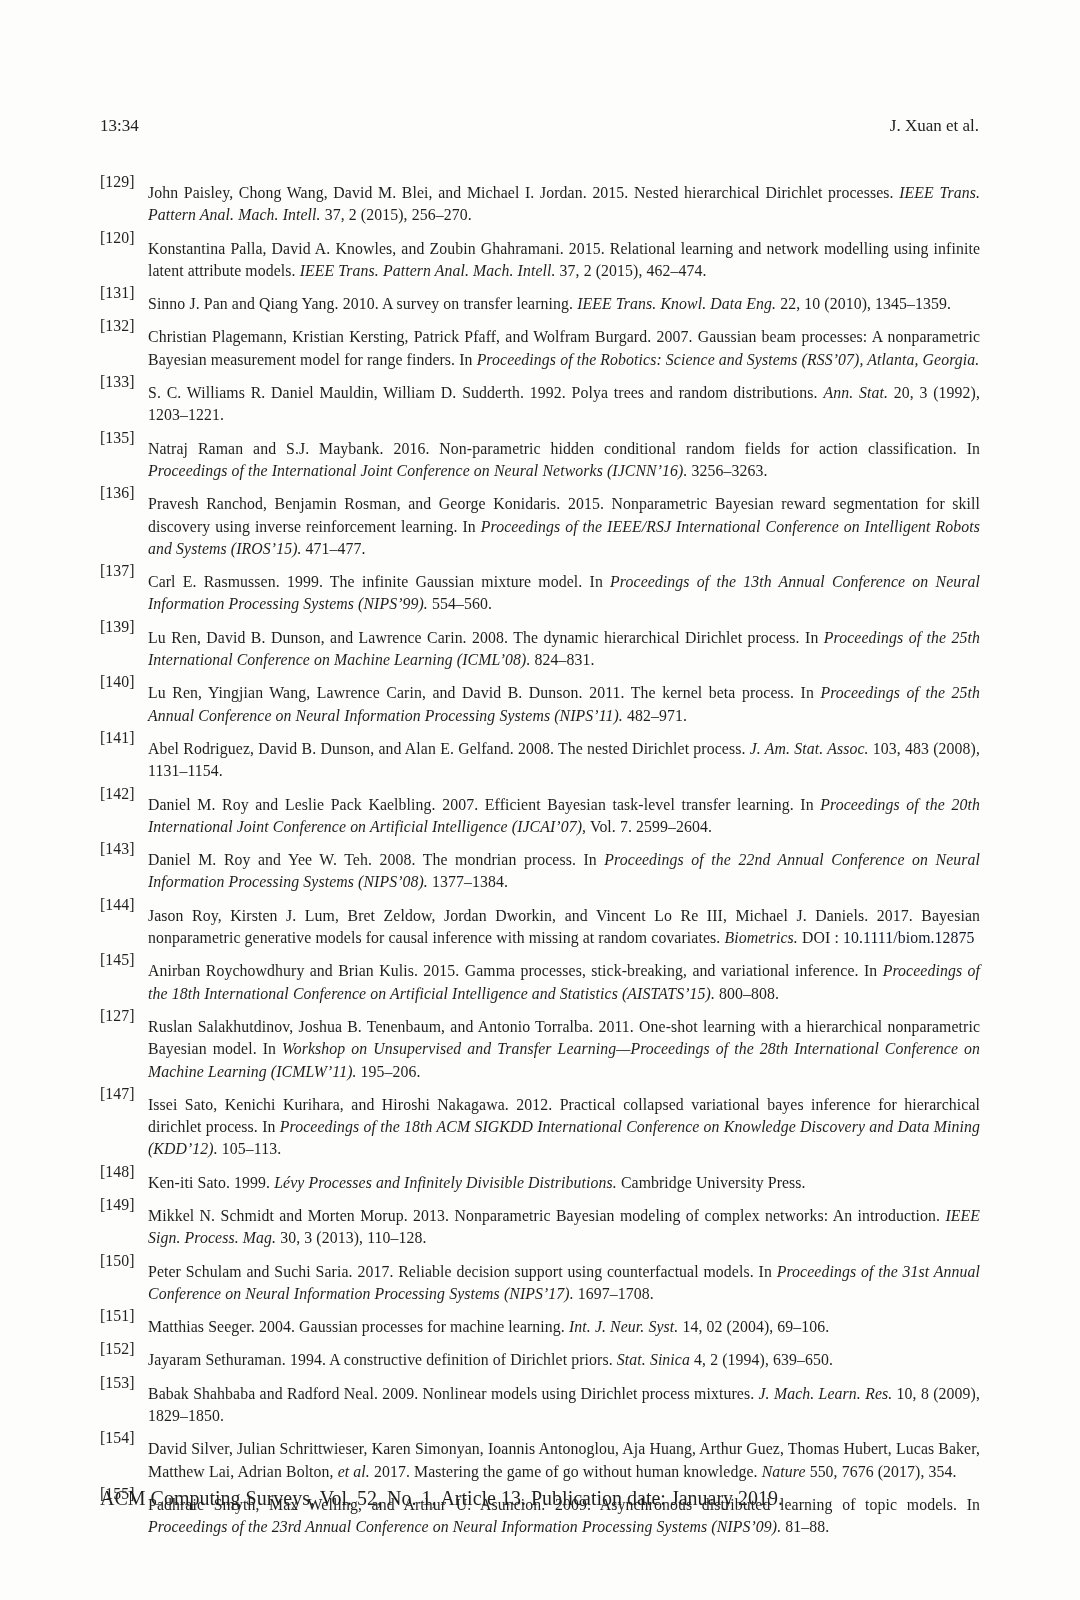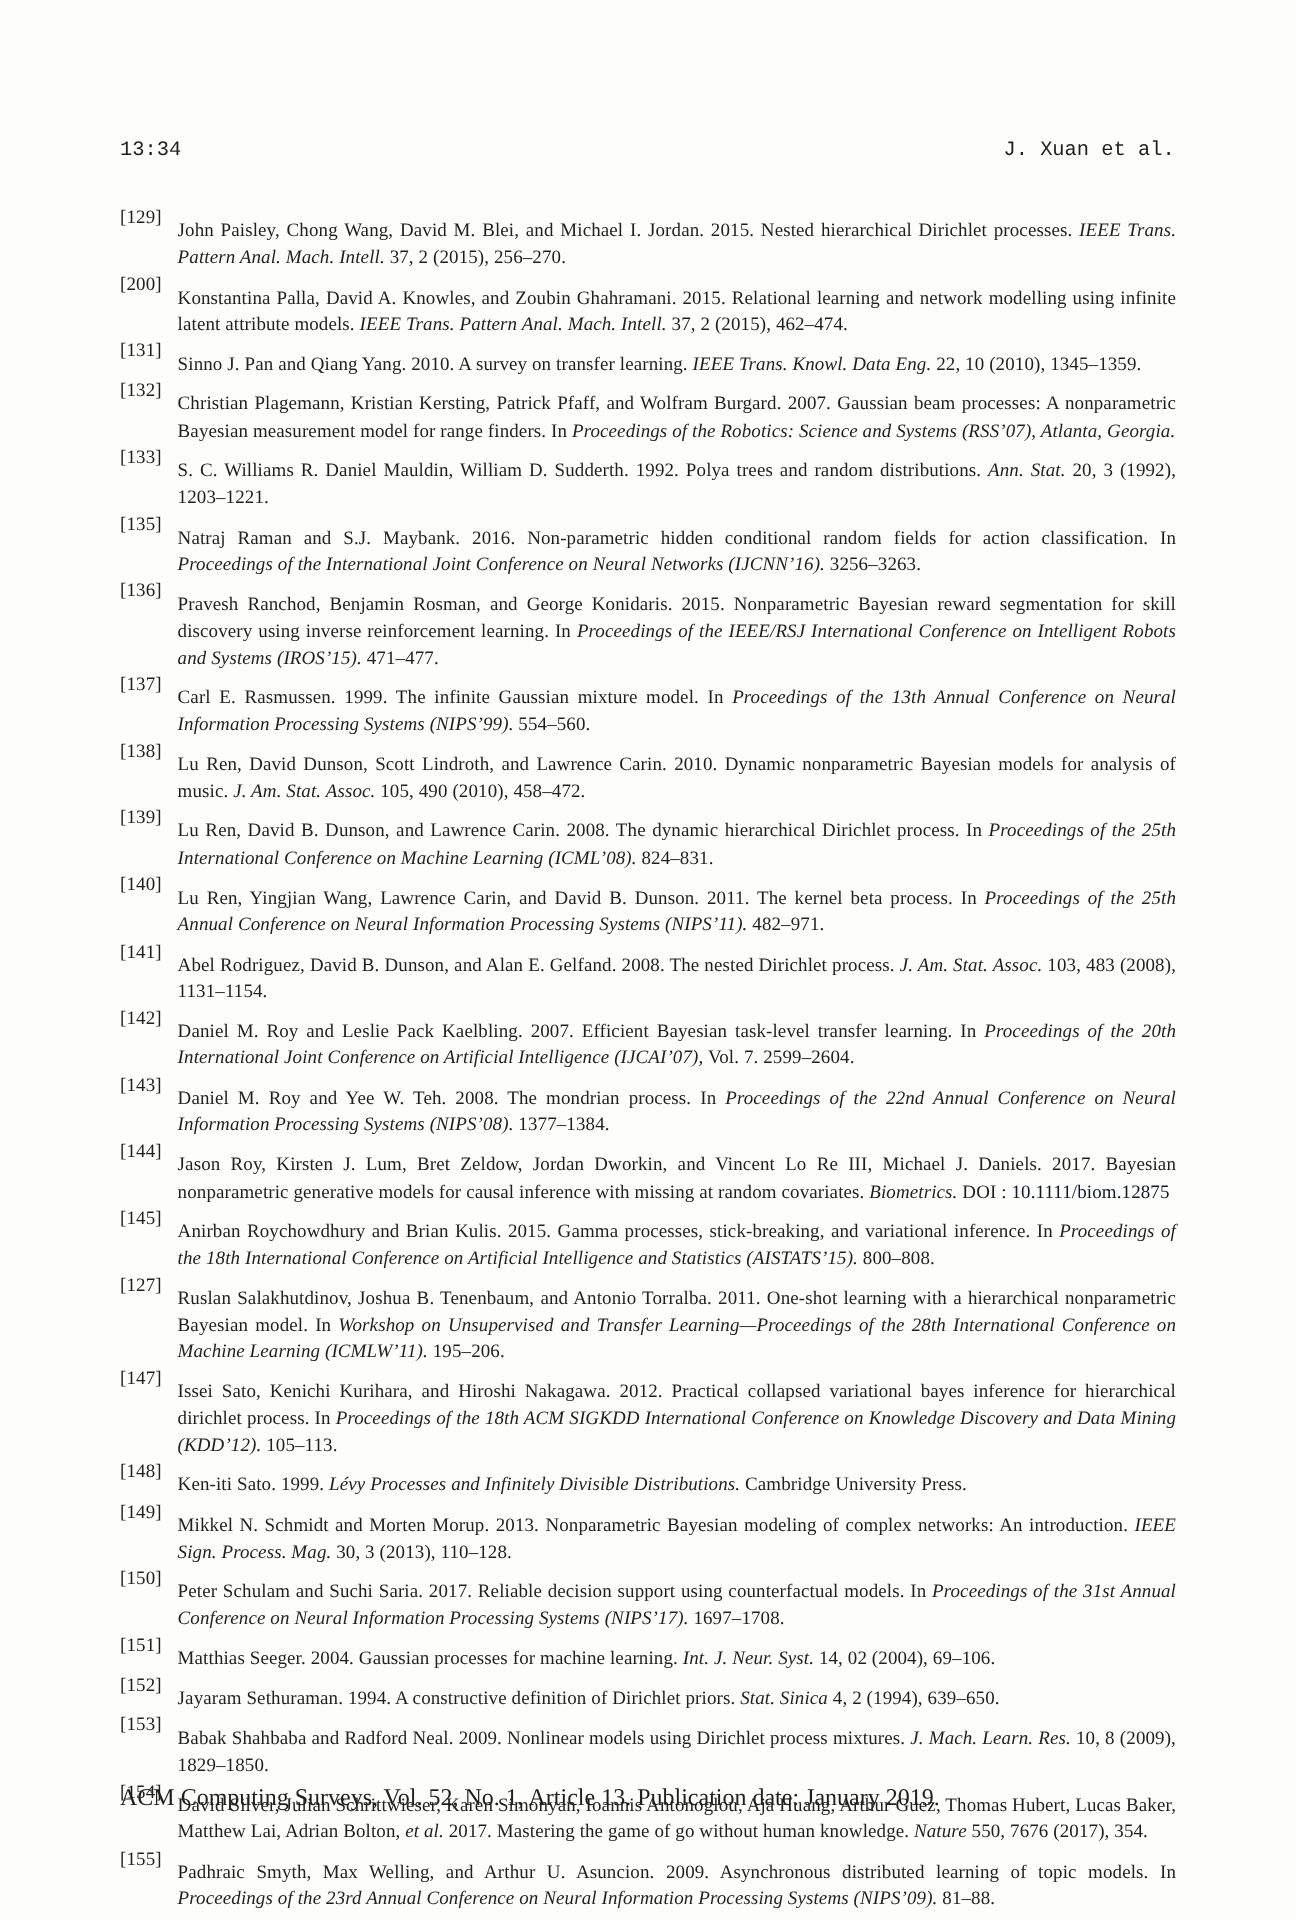--- a/index.html
+++ b/index.html
@@ -10,21 +10,20 @@
     color: #1f1f1f;
     position: relative;
     overflow: hidden;
   }
   .page { position: absolute; inset: 0; }
   .running-head {
     position: absolute;
     top: 116px; left: 100px; width: 879px;
     display: flex; justify-content: space-between; align-items: flex-end;
     font-size: 17px;
-    font-family: Liberation Mono, monospace;
   }
   .refs {
     position: absolute;
     top: 171px; left: 100px; width: 880px;
     font-size: 15.8px;
     line-height: 22.3px;
     letter-spacing: 0.1px;
   }
   .ref { display: flex; }
   .ref-num { flex: 0 0 48px; }
@@ -44,21 +43,21 @@
     <span>13:34</span>
     <span>J. Xuan et al.</span>
   </header>
 
   <main class="refs" id="refs">
       <div class="ref">
         <span class="ref-num">[129]</span>
         <span class="ref-body"><span>John Paisley, Chong Wang, David M. Blei, and Michael I. Jordan. 2015. Nested hierarchical Dirichlet processes. </span><span class="it">IEEE Trans. Pattern Anal. Mach. Intell.</span><span> 37, 2 (2015), 256–270.</span></span>
       </div>
       <div class="ref">
-        <span class="ref-num">[200]</span>
+        <span class="ref-num">[120]</span>
         <span class="ref-body"><span>Konstantina Palla, David A. Knowles, and Zoubin Ghahramani. 2015. Relational learning and network modelling using infinite latent attribute models. </span><span class="it">IEEE Trans. Pattern Anal. Mach. Intell.</span><span> 37, 2 (2015), 462–474.</span></span>
       </div>
       <div class="ref">
         <span class="ref-num">[131]</span>
         <span class="ref-body"><span>Sinno J. Pan and Qiang Yang. 2010. A survey on transfer learning. </span><span class="it">IEEE Trans. Knowl. Data Eng.</span><span> 22, 10 (2010), 1345–1359.</span></span>
       </div>
       <div class="ref">
         <span class="ref-num">[132]</span>
         <span class="ref-body"><span>Christian Plagemann, Kristian Kersting, Patrick Pfaff, and Wolfram Burgard. 2007. Gaussian beam processes: A nonparametric Bayesian measurement model for range finders. In </span><span class="it">Proceedings of the Robotics: Science and Systems (RSS’07), Atlanta, Georgia.</span></span>
       </div>
@@ -70,24 +69,20 @@
         <span class="ref-num">[135]</span>
         <span class="ref-body"><span>Natraj Raman and S.J. Maybank. 2016. Non-parametric hidden conditional random fields for action classification. In </span><span class="it">Proceedings of the International Joint Conference on Neural Networks (IJCNN’16).</span><span> 3256–3263.</span></span>
       </div>
       <div class="ref">
         <span class="ref-num">[136]</span>
         <span class="ref-body"><span>Pravesh Ranchod, Benjamin Rosman, and George Konidaris. 2015. Nonparametric Bayesian reward segmentation for skill discovery using inverse reinforcement learning. In </span><span class="it">Proceedings of the IEEE/RSJ International Conference on Intelligent Robots and Systems (IROS’15).</span><span> 471–477.</span></span>
       </div>
       <div class="ref">
         <span class="ref-num">[137]</span>
         <span class="ref-body"><span>Carl E. Rasmussen. 1999. The infinite Gaussian mixture model. In </span><span class="it">Proceedings of the 13th Annual Conference on Neural Information Processing Systems (NIPS’99).</span><span> 554–560.</span></span>
-      </div>
-      <div class="ref">
-        <span class="ref-num">[138]</span>
-        <span class="ref-body"><span>Lu Ren, David Dunson, Scott Lindroth, and Lawrence Carin. 2010. Dynamic nonparametric Bayesian models for analysis of music. </span><span class="it">J. Am. Stat. Assoc.</span><span> 105, 490 (2010), 458–472.</span></span>
       </div>
       <div class="ref">
         <span class="ref-num">[139]</span>
         <span class="ref-body"><span>Lu Ren, David B. Dunson, and Lawrence Carin. 2008. The dynamic hierarchical Dirichlet process. In </span><span class="it">Proceedings of the 25th International Conference on Machine Learning (ICML’08).</span><span> 824–831.</span></span>
       </div>
       <div class="ref">
         <span class="ref-num">[140]</span>
         <span class="ref-body"><span>Lu Ren, Yingjian Wang, Lawrence Carin, and David B. Dunson. 2011. The kernel beta process. In </span><span class="it">Proceedings of the 25th Annual Conference on Neural Information Processing Systems (NIPS’11).</span><span> 482–971.</span></span>
       </div>
       <div class="ref">

